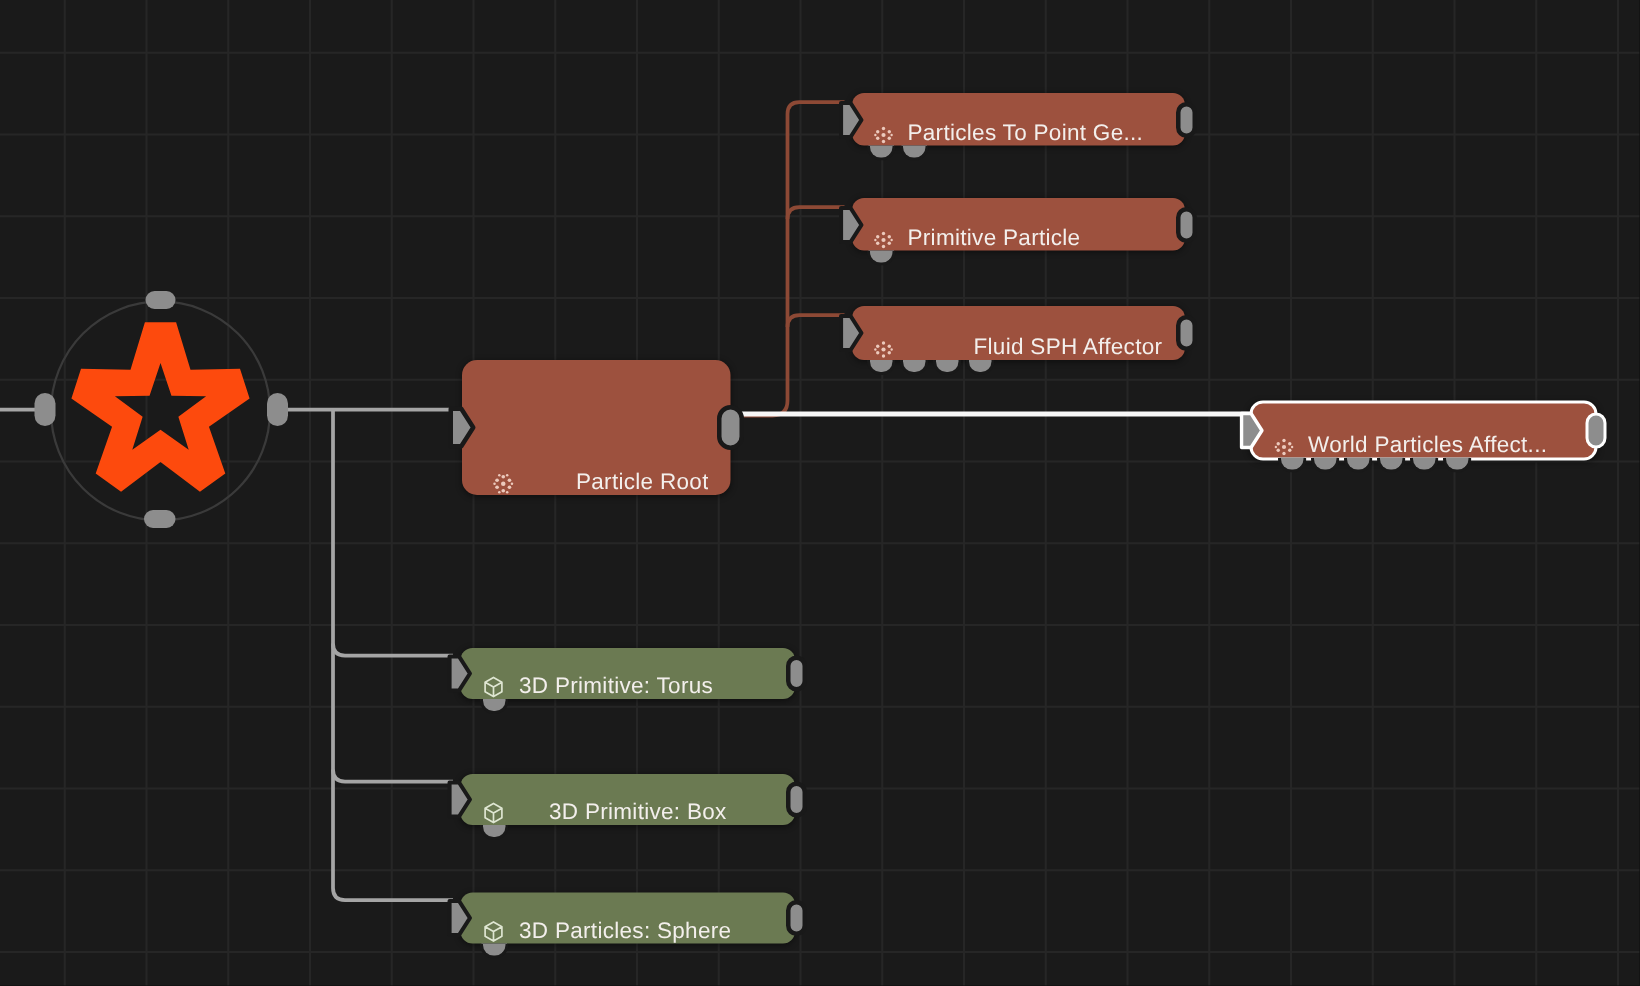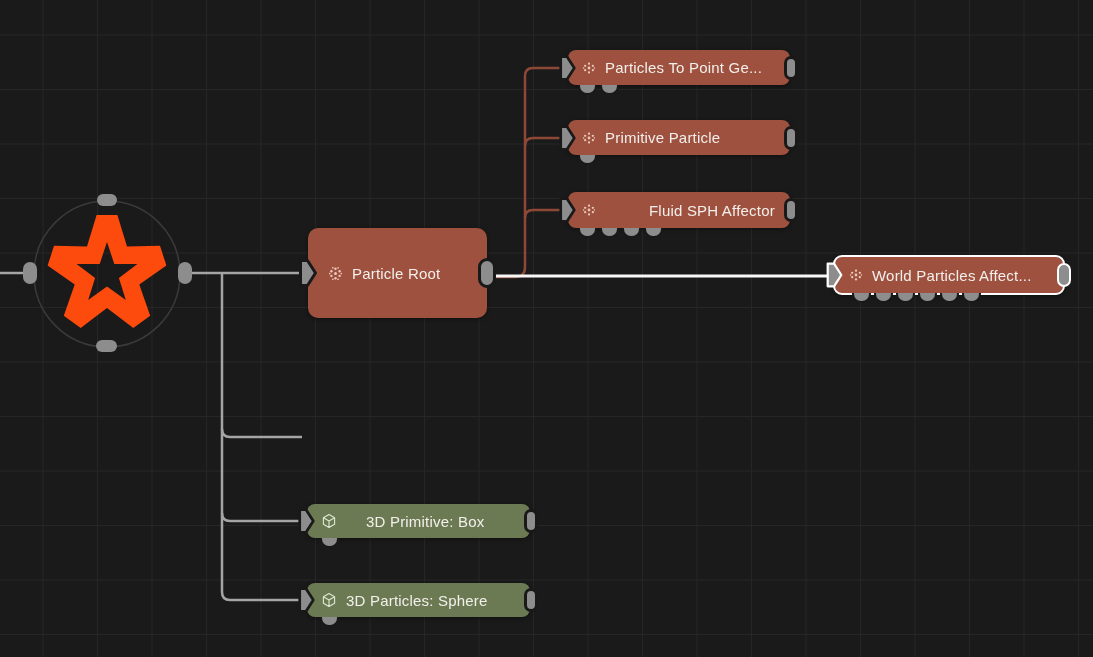--- a/index.html
+++ b/index.html
@@ -23,27 +23,27 @@
   #logo{position:absolute;left:27px;top:194px;width:160px;height:160px;}
   #logo svg{position:absolute;left:0;top:0;}
   .logo-port{position:absolute;background:var(--port-gray,#8d8d8d);border-radius:7px;}
   .lp-top{left:70px;top:0;width:20px;height:12px;}
   .lp-bottom{left:69px;top:146px;width:21px;height:12px;}
   .lp-left{left:-4px;top:68px;width:14px;height:22px;}
   .lp-right{left:151px;top:68px;width:14px;height:22px;}
 
   
   .node{
-    position:absolute;display:flex;align-items:center;box-sizing:border-box;
+    position:absolute;display:flex;align-items:flex-end;box-sizing:border-box;
     border-radius:8px;box-shadow:0 1px 4px rgba(0,0,0,.45);
-    color:var(--node-text,#f3efec);font-size:15px;letter-spacing:.2px;
+    color:var(--node-text,#f3efec);font-size:15px;letter-spacing:.2px;margin-top:12px;
   }
   .node.particle{background:var(--particle-node,#9d513e);}
   .node.geometry{background:var(--geometry-node,#6b7a52);}
-  .node.root{border-radius:10px;padding-left:20px;}
+  .node.root{border-radius:10px;padding-left:20px;gap:32px;}
   .node.small{padding-left:14px;}
   .node.selected{border:2px solid var(--selection-white,#fff);border-radius:9px;}
   .node-label{white-space:nowrap;overflow:hidden;}
   .node-icon{display:flex;align-items:center;margin-right:9px;}
   .particle .node-icon{color:var(--particle-icon-tint,#ecc9bc);}
   .geometry .node-icon{color:var(--geometry-icon-tint,#dfe6d2);}
 
   
   .in-port{position:absolute;left:-10px;top:50%;transform:translateY(-50%);}
   .in-port path{fill:var(--port-gray,#8d8d8d);stroke:var(--port-outline,#191919);
@@ -220,46 +220,61 @@
     <div class="bports off-c">
         <div class="bport"></div>
         <div class="bport"></div>
         <div class="bport"></div>
         <div class="bport"></div>
         <div class="bport"></div>
         <div class="bport"></div>
       </div>
   </div>
 
-
-  <div class="node geometry small" style="left:307px;top:504px;width:223px;height:34px;gap:20px;">
+  <div class="node geometry small" style="left:307px;top:420px;width:223px;height:34px;">
     <svg class="in-port" width="19" height="29" viewBox="0 0 20 32">
       <path d="M2.5 3.5 H9.5 L17.5 16 L9.5 28.5 H2.5 Z"></path>
       </svg>
     <span class="node-icon">
       <svg width="16" height="16" viewBox="0 0 20 20" fill="none" stroke="currentColor" stroke-width="1.4" stroke-linejoin="round">
         <path d="M10 2 L17 6 V14 L10 18 L3 14 V6 Z M3 6 L10 10 L17 6 M10 10 V18"></path>
         </svg>
       </span>
-    <span class="node-label">3D Primitive: Box</span>
+    <span class="node-label">3D Primitive: Torus</span>
     <div class="out-port"></div>
     <div class="bports off-b">
         <div class="bport"></div>
       </div>
   </div>
 
-  <div class="node geometry small" style="left:307px;top:583px;width:223px;height:34px;">
+  <div class="node geometry small" style="left:307px;top:504px;width:223px;height:34px;gap:20px;">
     <svg class="in-port" width="19" height="29" viewBox="0 0 20 32">
       <path d="M2.5 3.5 H9.5 L17.5 16 L9.5 28.5 H2.5 Z"></path>
       </svg>
     <span class="node-icon">
       <svg width="16" height="16" viewBox="0 0 20 20" fill="none" stroke="currentColor" stroke-width="1.4" stroke-linejoin="round">
         <path d="M10 2 L17 6 V14 L10 18 L3 14 V6 Z M3 6 L10 10 L17 6 M10 10 V18"></path>
         </svg>
       </span>
+    <span class="node-label">3D Primitive: Box</span>
+    <div class="out-port"></div>
+    <div class="bports off-b">
+        <div class="bport"></div>
+      </div>
+  </div>
+
+  <div class="node geometry small" style="left:307px;top:583px;width:223px;height:34px;">
+    <svg class="in-port" width="19" height="29" viewBox="0 0 20 32">
+      <path d="M2.5 3.5 H9.5 L17.5 16 L9.5 28.5 H2.5 Z"></path>
+      </svg>
+    <span class="node-icon">
+      <svg width="16" height="16" viewBox="0 0 20 20" fill="none" stroke="currentColor" stroke-width="1.4" stroke-linejoin="round">
+        <path d="M10 2 L17 6 V14 L10 18 L3 14 V6 Z M3 6 L10 10 L17 6 M10 10 V18"></path>
+        </svg>
+      </span>
     <span class="node-label">3D Particles: Sphere</span>
     <div class="out-port"></div>
     <div class="bports off-b">
         <div class="bport"></div>
       </div>
   </div>
 
 </div>
 
 </body></html>

